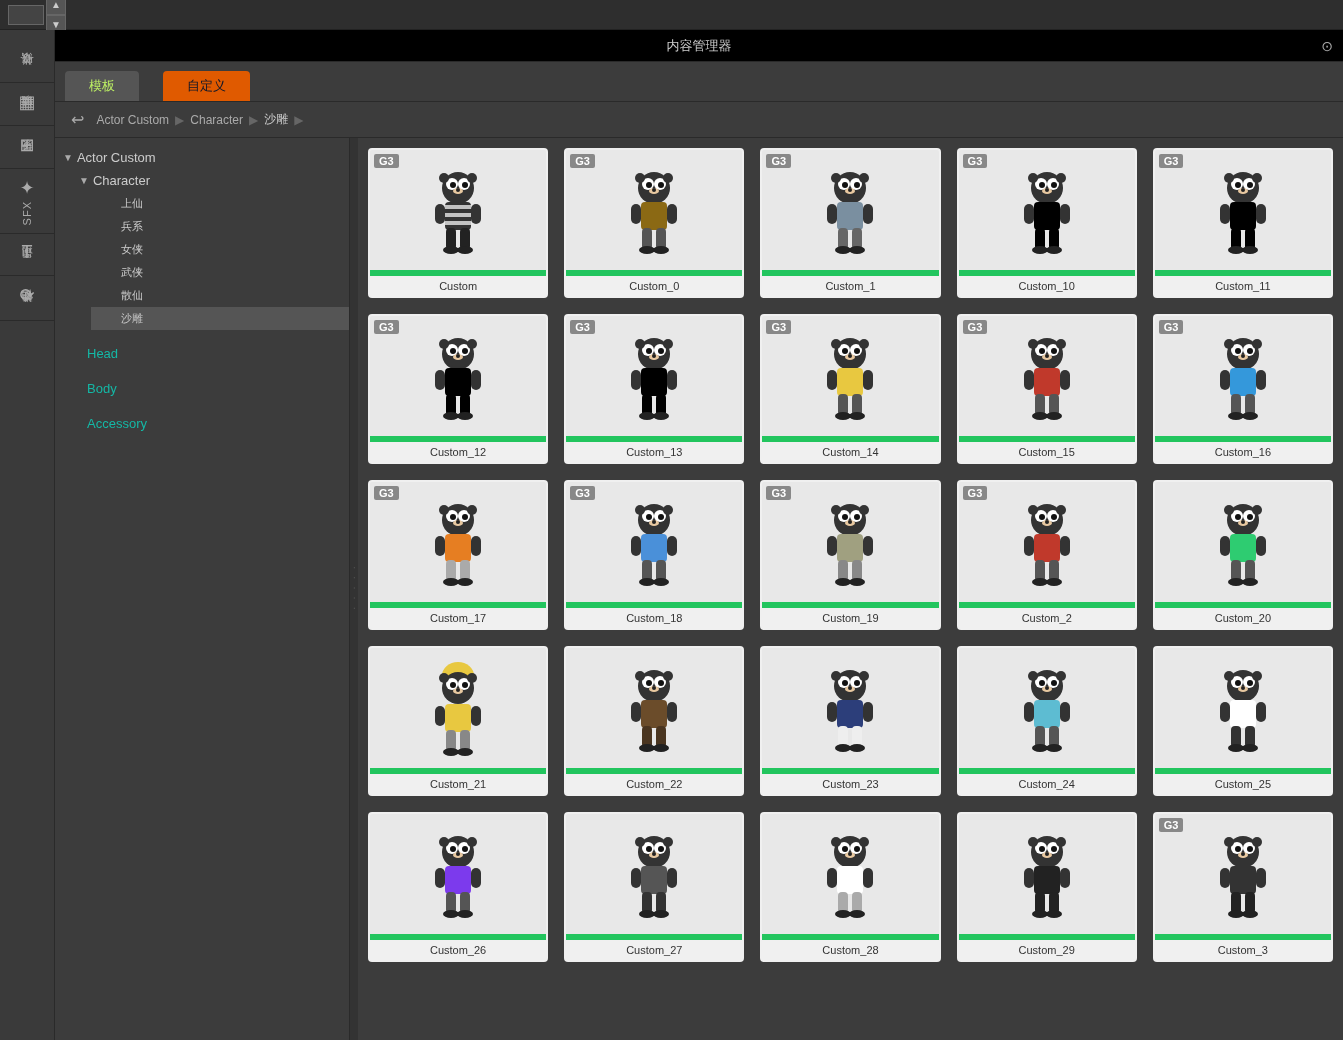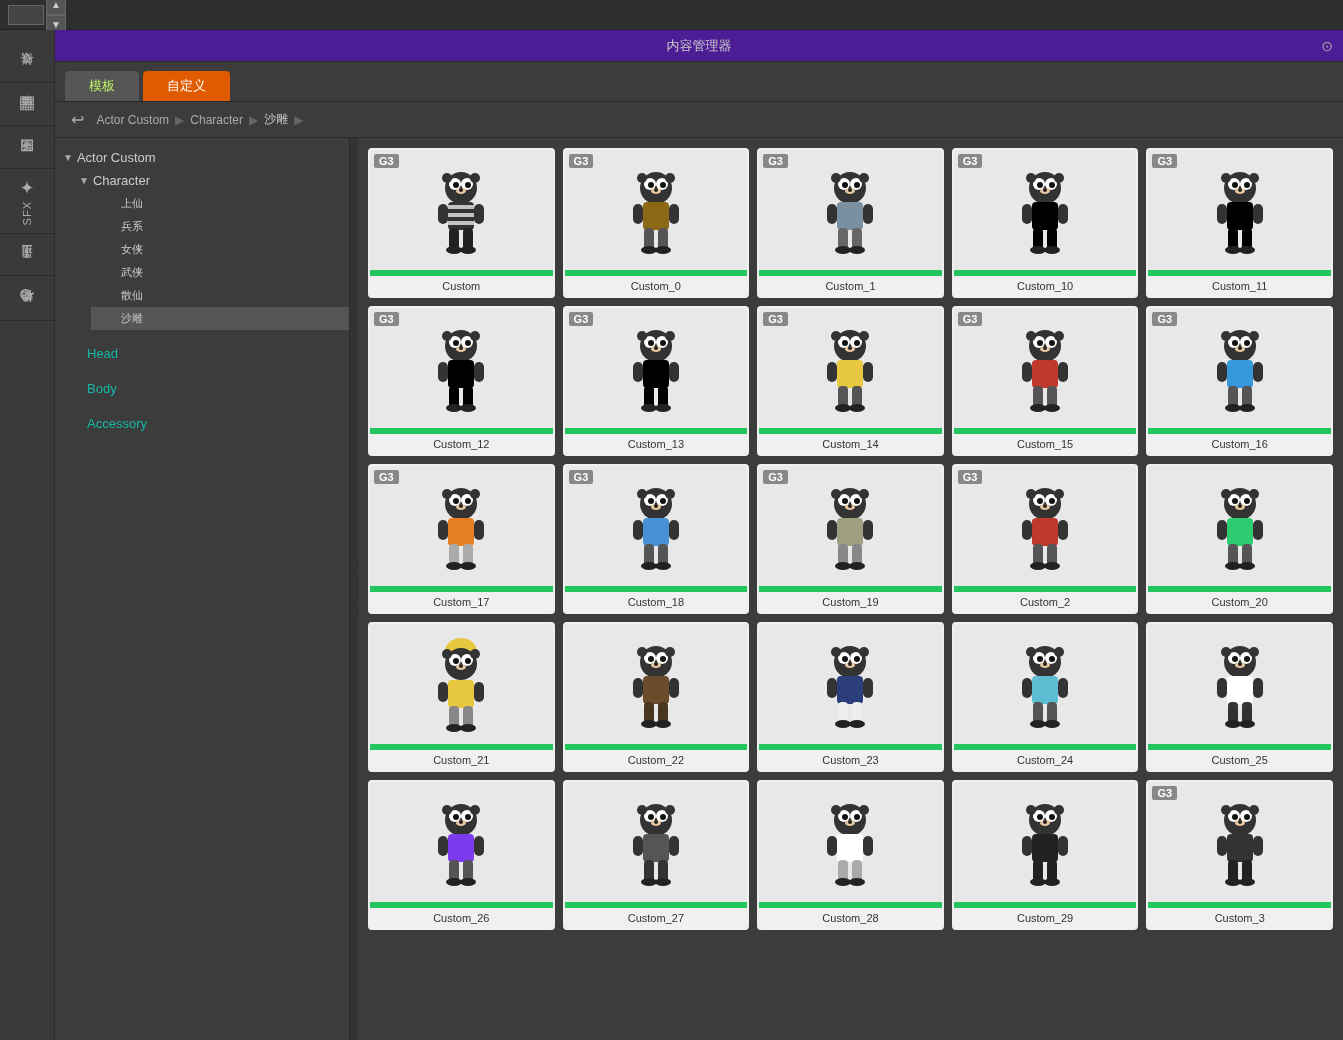--- a/index.html
+++ b/index.html
@@ -91,21 +91,21 @@
       top: 30px;
       right: 0;
       bottom: 0;
       background: #3c3c3c;
       display: flex;
       flex-direction: column;
     }
 
     
     .panel-titlebar {
-      background: #4c1d95;
+      background: #000000;
       height: 32px;
       display: flex;
       align-items: center;
       justify-content: center;
       border-bottom: 1px solid #2a2a2a;
       position: relative;
     }
     .panel-title {
       color: #ccc;
       font-size: 13px;
@@ -134,21 +134,22 @@
       cursor: pointer;
       font-size: 13px;
       border-radius: 4px 4px 0 0;
     }
     .tab-inactive {
       background: #555;
       color: #bef264;
     }
     .tab-active {
       background: #e05a00;
-      color: #ffffff;
+      color: #0f172a;
+      margin-left: 20px;
     }
 
     
     .breadcrumb-bar {
       height: 36px;
       display: flex;
       align-items: center;
       padding: 0 10px;
       gap: 6px;
       border-bottom: 1px solid #2a2a2a;
@@ -234,21 +235,21 @@
     
     .grid-panel {
       flex: 1;
       overflow-y: auto;
       padding: 10px;
       background: #3c3c3c;
     }
     .grid-container {
       display: grid;
       grid-template-columns: repeat(5, 1fr);
-      gap: 8px;
+      gap: 16px;
       border-radius: 29px;
     }
     .grid-item {
       background: #f0f0f0;
       border-radius: 4px;
       overflow: hidden;
       cursor: pointer;
       display: flex;
       flex-direction: column;
       border: 2px solid transparent;

